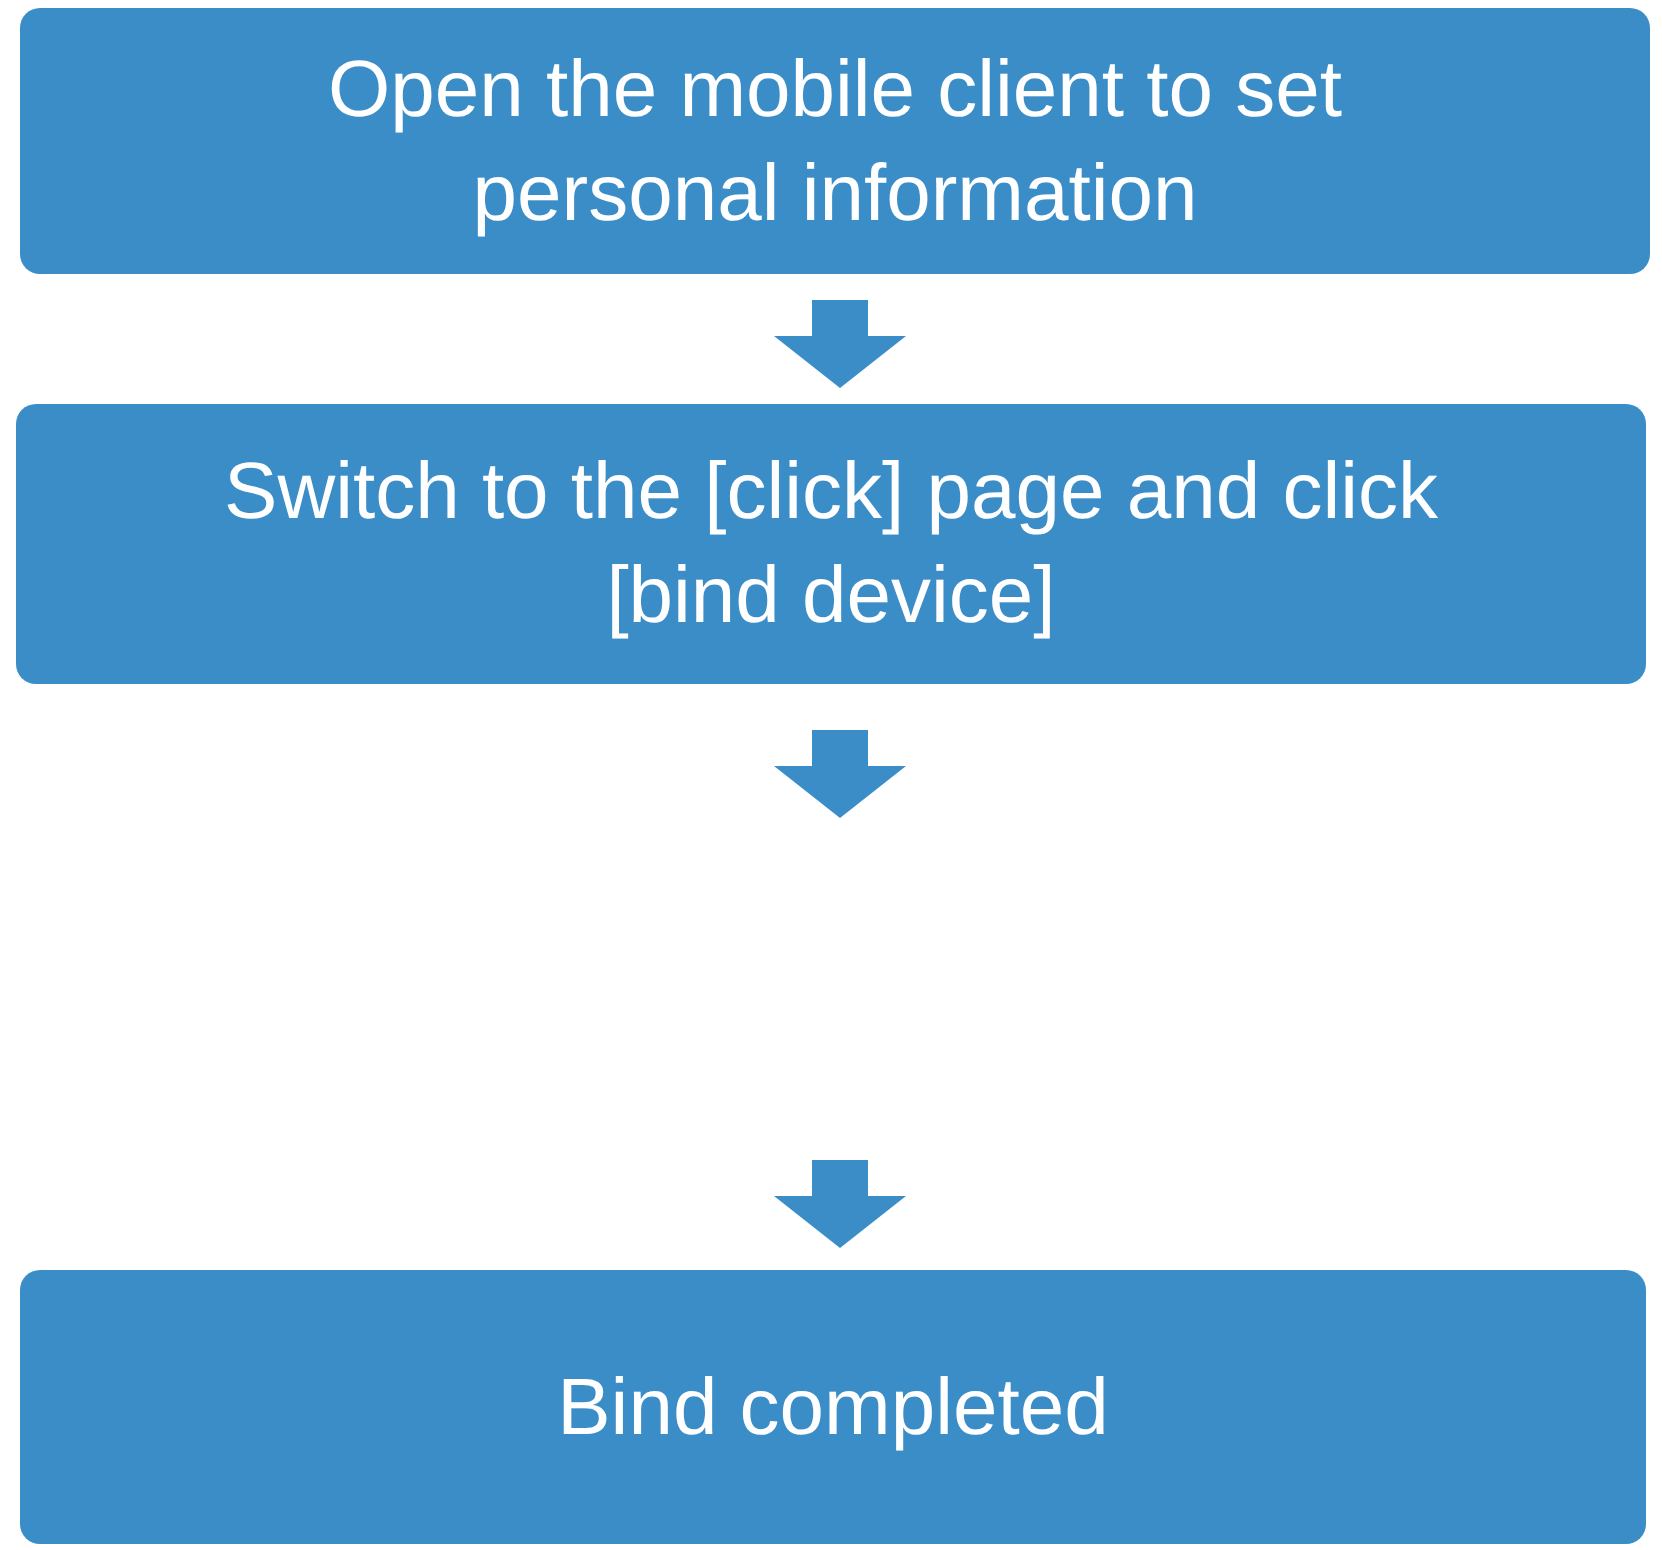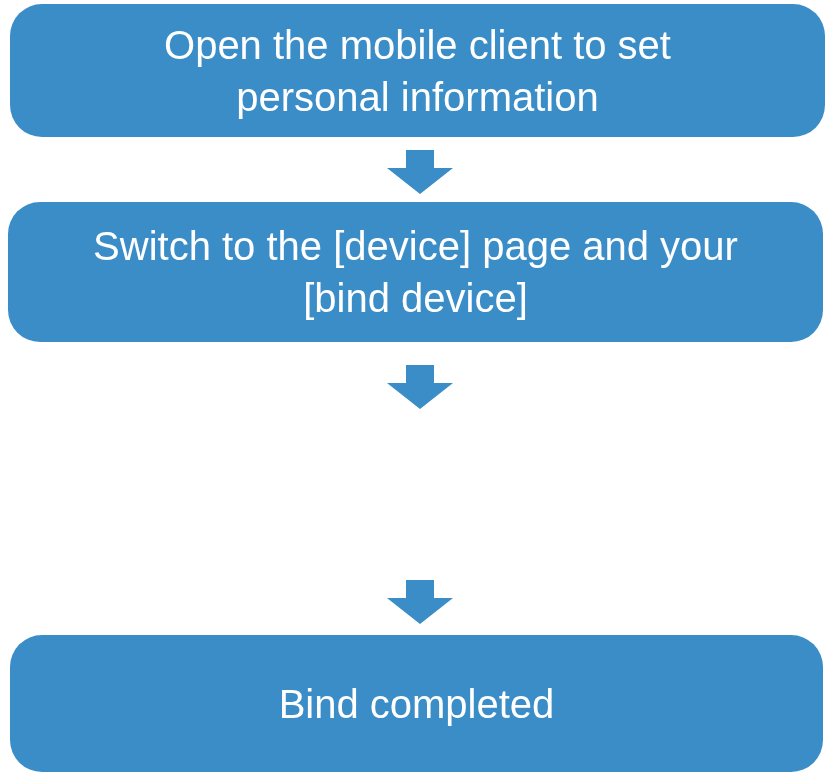--- a/index.html
+++ b/index.html
@@ -13,21 +13,21 @@
     position: relative;
     width: 831px;
     height: 775px;
     background: var(--bg);
     overflow: hidden;
     font-family: "Liberation Sans", sans-serif;
   }
   .step {
     position: absolute;
     background: var(--accent);
-    border-radius: 32px;
+    border-radius: 10px;
     color: var(--text);
     display: flex;
     align-items: center;
     justify-content: center;
     text-align: center;
     font-size: 40px;
     line-height: 52px;
     white-space: pre-line;
     padding: 14px 10px;
   }
@@ -57,21 +57,21 @@
 personal information</span>
   </div>
 
   <div class="arrow arrow-1">
     <svg viewBox="0 0 66 44" xmlns="http://www.w3.org/2000/svg" aria-hidden="true">
       <polygon points="19,0 47,0 47,18 66,18 33,44 0,18 19,18"></polygon>
     </svg>
   </div>
 
   <div class="step step-2">
-    <span>Switch to the [device] page and your
+    <span>Switch to the [click] page and click
 [bind device]</span>
   </div>
 
   <div class="arrow arrow-2">
     <svg viewBox="0 0 66 44" xmlns="http://www.w3.org/2000/svg" aria-hidden="true">
       <polygon points="19,0 47,0 47,18 66,18 33,44 0,18 19,18"></polygon>
     </svg>
   </div>
 
 

